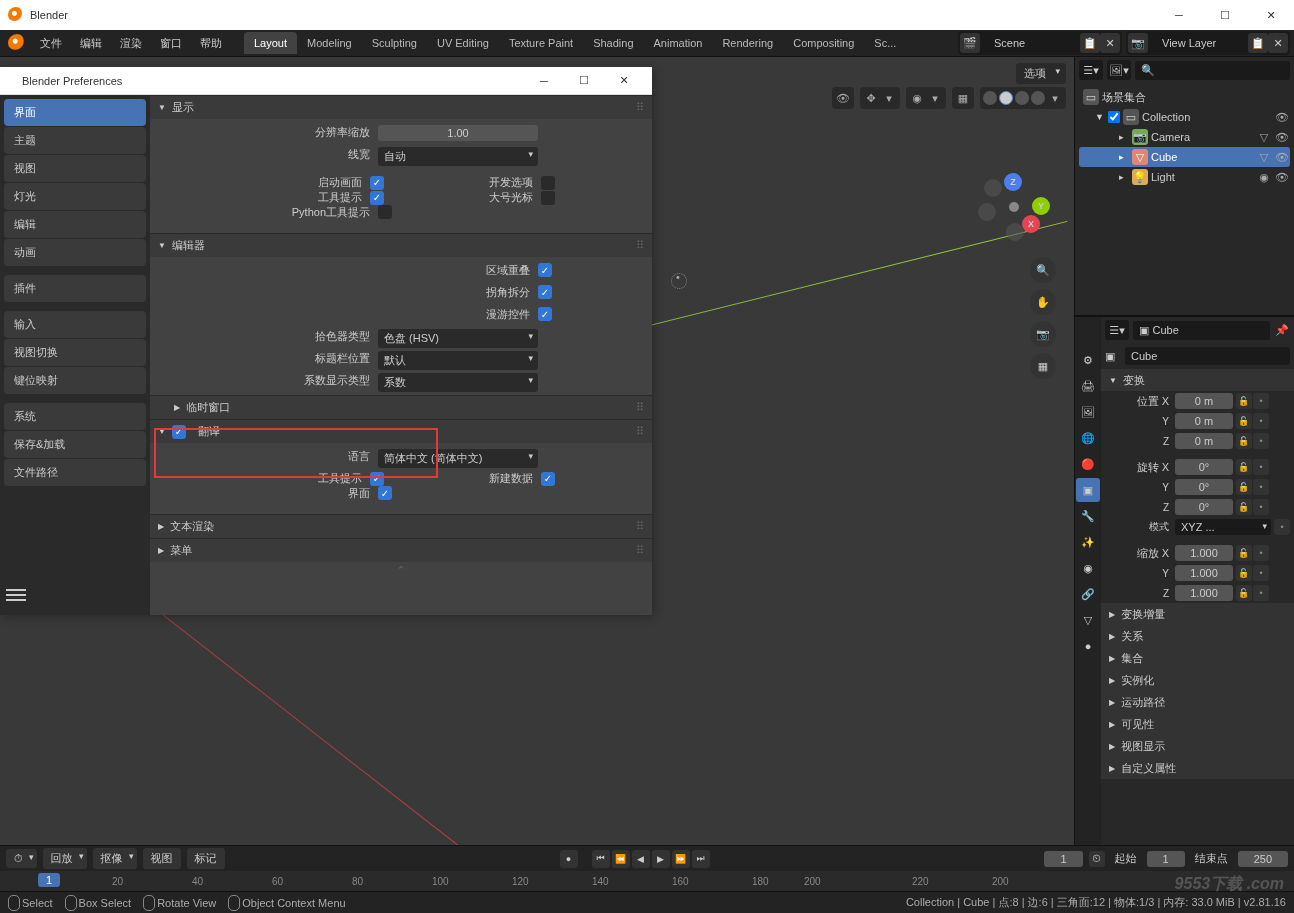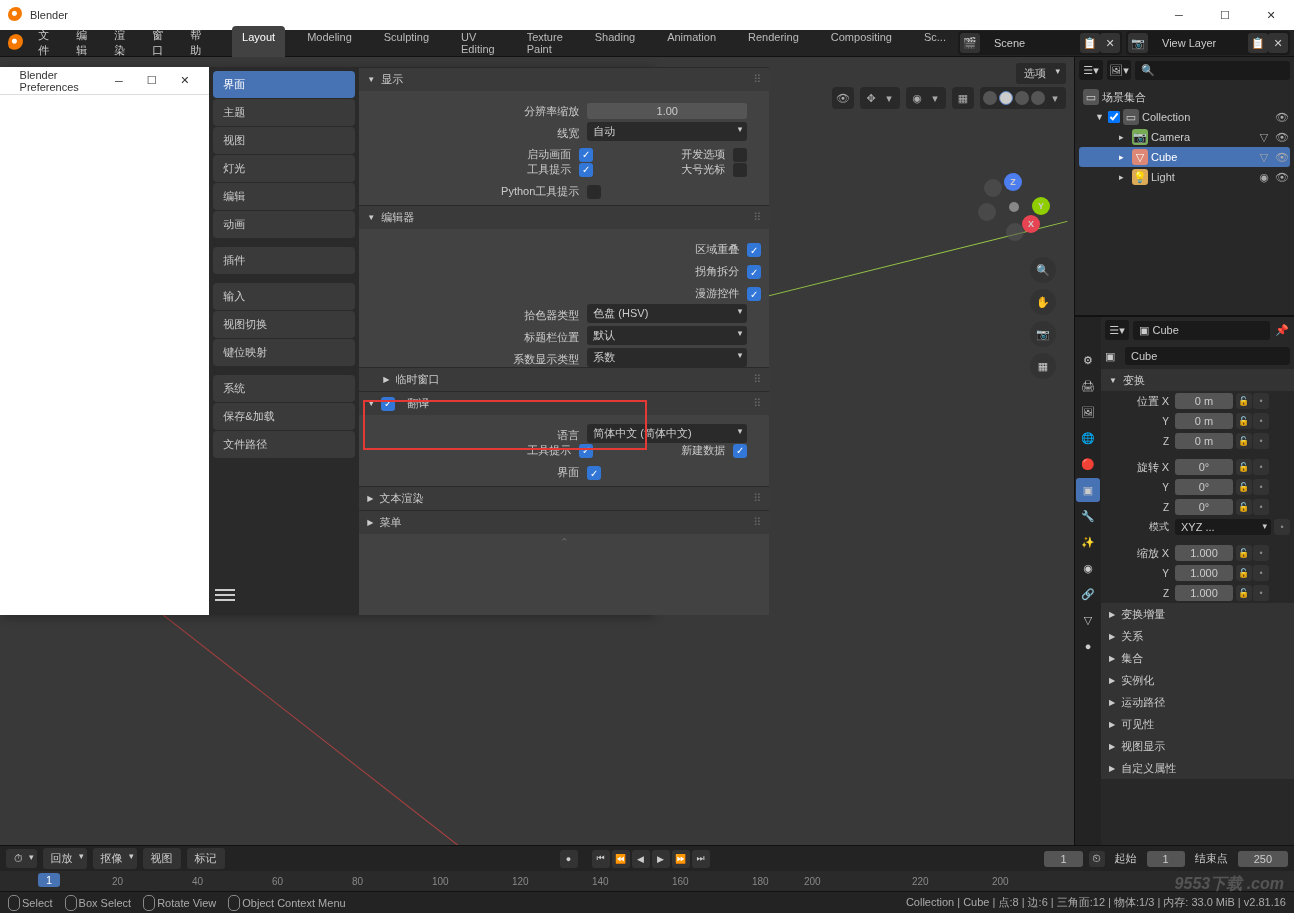--- a/index.html
+++ b/index.html
@@ -8,21 +8,21 @@
 
 .win-titlebar { height: 30px; background: #fff; display: flex; align-items: center; padding-left: 8px; color: #333; }
 .win-titlebar .blender-icon { width: 16px; height: 16px; background: radial-gradient(circle at 40% 40%, #fff 2px, #f57900 3px, #f57900 7px, transparent 8px); border-radius: 50%; margin-right: 6px; }
 .win-titlebar .spacer { flex: 1; }
 .win-titlebar .wbtn { width: 46px; height: 30px; display: flex; align-items: center; justify-content: center; color: #333; }
 
 
 .top-menu { height: 27px; background: #232323; display: flex; align-items: center; padding: 0 4px; gap: 2px; border-bottom: 1px solid #111; }
 .top-menu .logo { width: 18px; height: 18px; background: radial-gradient(circle at 40% 40%, #fff 2px, #f57900 3px, #f57900 8px, transparent 9px); border-radius: 50%; margin: 0 4px; }
 .top-menu .menu-item { padding: 4px 8px; color: #ccc; }
-.top-menu .tabs { display: flex; margin-left: 12px; gap: 12px; }
+.top-menu .tabs { display: flex; margin-left: 12px; gap: 0; }
 .top-menu .tab { padding: 5px 10px; color: #bbb; border-radius: 4px 4px 0 0; }
 .top-menu .tab.active { background: #424242; color: #fff; }
 .top-menu .right-section { margin-left: auto; display: flex; align-items: center; gap: 4px; }
 .top-menu .scene-widget { display: flex; align-items: center; background: #1a1a1a; border-radius: 4px; padding: 2px; }
 .top-menu .scene-field { background: #1a1a1a; border: none; color: #ccc; padding: 3px 14px; width: 100px; }
 .top-menu .icon-btn { width: 20px; height: 20px; display: flex; align-items: center; justify-content: center; background: #333; border-radius: 3px; }
 
 
 .main-area { display: flex; height: calc(100% - 57px - 68px); position: relative; }
 .viewport-wrap { flex: 1; position: relative; background: #393939; overflow: hidden; }
@@ -119,37 +119,37 @@
 .timeline-header .frame-label { padding: 0 4px; }
 .timeline-ruler { flex: 1; background: #2a2a2a; position: relative; display: flex; align-items: center; }
 .timeline-ruler .tick { position: absolute; color: #888; font-size: 10px; }
 .timeline-ruler .playhead { position: absolute; left: 38px; top: 2px; background: #4772b3; border-radius: 3px; padding: 1px 8px; color: #fff; }
 .status-bar { height: 22px; background: #232323; display: flex; align-items: center; padding: 0 8px; gap: 12px; font-size: 10px; color: #aaa; border-top: 1px solid #111; }
 .status-bar .spacer { flex: 1; }
 .status-bar .sb-item { display: flex; align-items: center; gap: 2px; }
 .status-bar .mouse-ico { width: 12px; height: 16px; border: 1px solid #888; border-radius: 5px; }
 
 
-.prefs-window { position: absolute; left: 0; top: 67px; width: 652px; height: 548px; background: #fff; box-shadow: 2px 2px 10px rgba(0,0,0,0.3); z-index: 100; display: flex; flex-direction: row; }
+.prefs-window { position: absolute; left: 0; top: 67px; width: 652px; height: 548px; background: #fff; box-shadow: 2px 2px 10px rgba(0,0,0,0.3); z-index: 100; display: flex; flex-direction: column; }
 .prefs-titlebar { height: 28px; background: #fff; display: flex; align-items: center; padding: 0 8px; color: #333; border-bottom: 1px solid #ddd; }
 .prefs-titlebar .spacer { flex: 1; }
 .prefs-titlebar .wbtn { width: 40px; text-align: center; color: #333; }
 .prefs-body { flex: 1; display: flex; background: #424242; }
 .prefs-tabs { width: 150px; background: #2a2a2a; display: flex; flex-direction: column; padding: 4px; }
 .prefs-tab { padding: 6px 10px; color: #ccc; border-radius: 4px; margin-bottom: 1px; background: #3a3a3a; }
 .prefs-tab.active { background: #4772b3; color: #fff; }
 .prefs-tabs .spacer { flex: 1; }
 .prefs-hamburger { width: 20px; height: 20px; display: flex; flex-direction: column; justify-content: center; gap: 3px; margin: 6px 2px; }
 .prefs-hamburger span { height: 2px; background: #ccc; }
 .prefs-content { flex: 1; overflow-y: auto; background: #424242; position: relative; }
 .prefs-sec-header { height: 24px; background: #3a3a3a; display: flex; align-items: center; padding: 0 8px; gap: 6px; border-top: 1px solid #2a2a2a; position: relative; }
 .prefs-sec-header::before { content: "▼"; font-size: 8px; }
 .prefs-sec-header.closed::before { content: "▶"; }
 .prefs-sec-header::after { content: "⠿"; position: absolute; right: 8px; color: #666; }
-.prefs-row { display: flex; align-items: flex-end; height: 22px; padding: 0 8px; }
+.prefs-row { display: flex; align-items: flex-start; height: 22px; padding: 0 8px; }
 .prefs-row .plabel { width: 220px; text-align: right; padding-right: 8px; }
 .prefs-row .pfield { width: 160px; background: #555; border-radius: 3px; text-align: center; padding: 2px; }
 .prefs-row .pdrop { width: 160px; background: #2a2a2a; border-radius: 3px; padding: 2px 16px 2px 6px; position: relative; }
 .prefs-row .pdrop::after { content: "▾"; position: absolute; right: 5px; top: 2px; font-size: 9px; }
 .prefs-check { width: 14px; height: 14px; background: #3277d8; border-radius: 3px; display: flex; align-items: center; justify-content: center; color: #fff; font-size: 10px; }
 .prefs-check.off { background: #2a2a2a; color: transparent; }
 .prefs-2col { display: flex; }
 .prefs-2col .col { flex: 1; display: flex; align-items: center; }
 .prefs-2col .col .plabel { width: 220px; text-align: right; padding-right: 8px; }
 .prefs-2col .col2 .plabel { width: 140px; text-align: right; }

